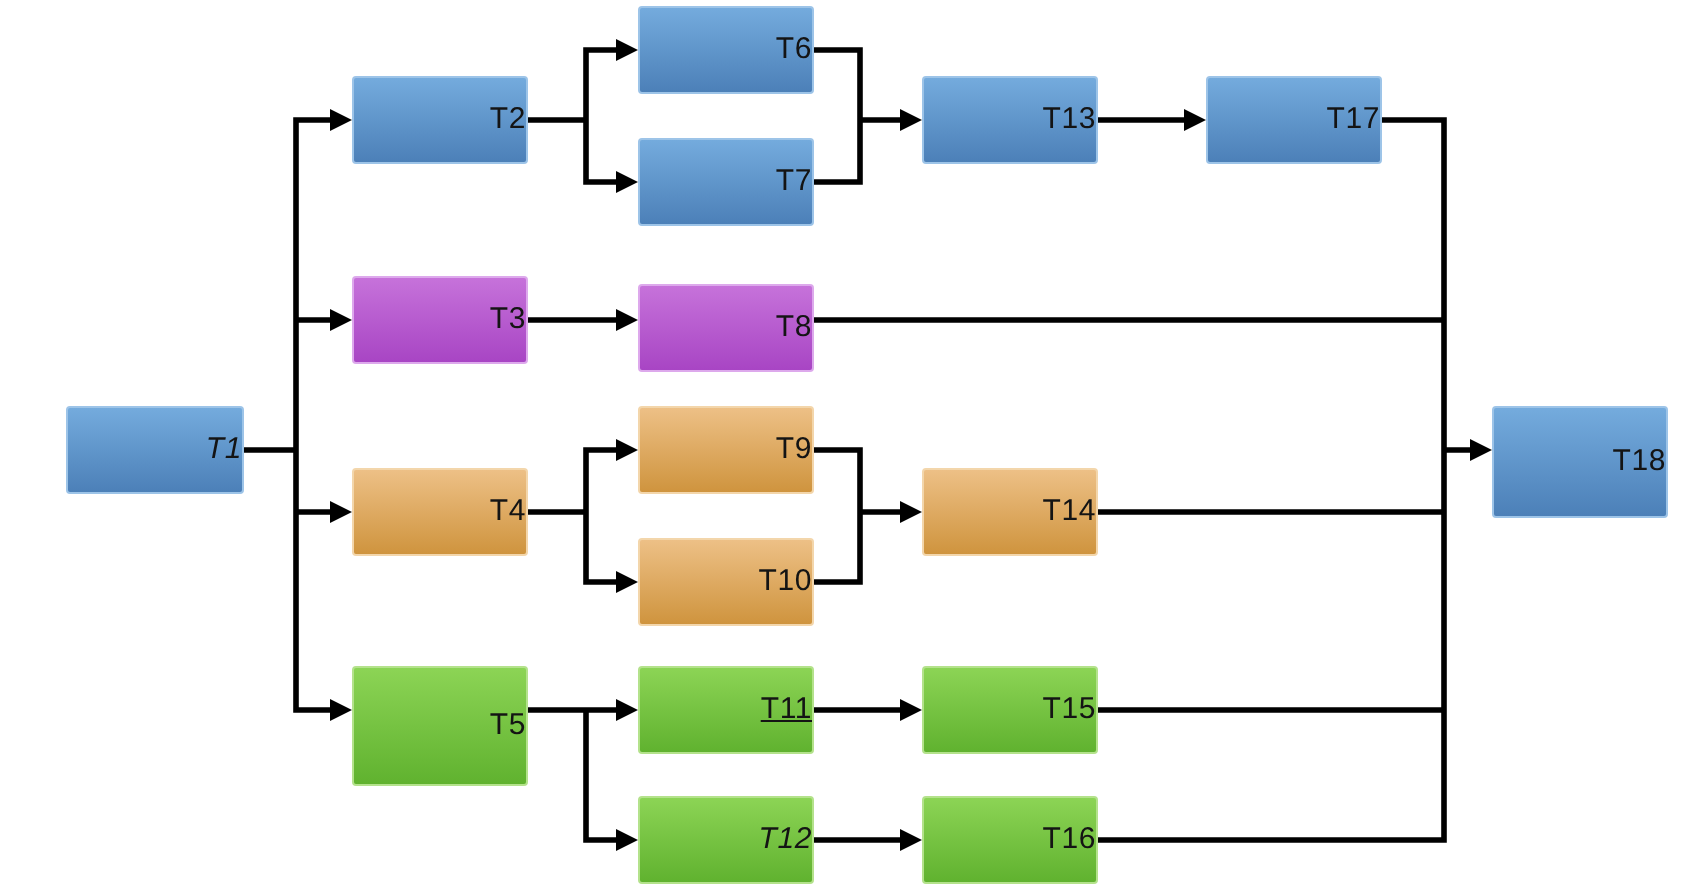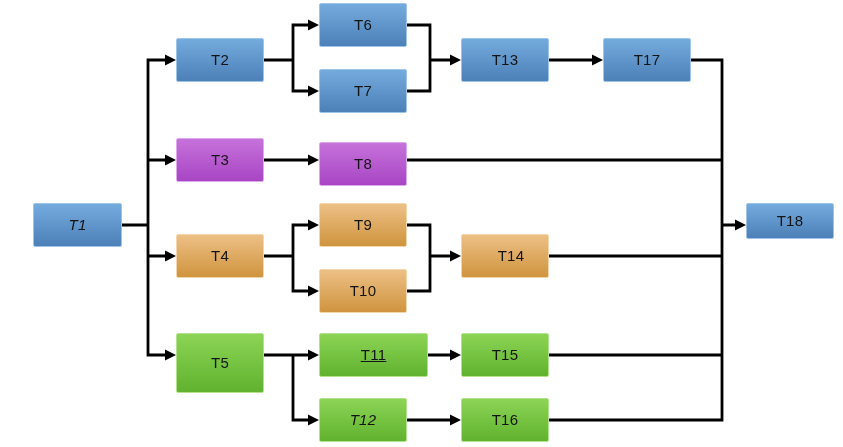--- a/index.html
+++ b/index.html
@@ -25,21 +25,21 @@
   .edge-path {
     fill: none;
     stroke-linecap: square;
     stroke-linejoin: miter;
   }
   .node {
     position: absolute;
     box-sizing: border-box;
     display: flex;
     align-items: center;
-    justify-content: center;
+    justify-content: flex-end;
     border-radius: 2px;
     font-size: 15px;
     font-weight: 400;
     letter-spacing: 0.3px;
   }
   .node .node-label {
     transform: translateY(-1px);
   }
 </style>
 </head>
@@ -122,38 +122,38 @@
       </div>
       <div class="node" style="left: 319px; top: 142px; width: 88px; height: 44px; background: linear-gradient(rgb(198, 114, 218), rgb(168, 69, 196)); border: 1px solid rgb(221, 169, 236); color: rgb(20, 20, 20);">
         <span class="node-label">T8</span>
       </div>
       <div class="node" style="left: 319px; top: 203px; width: 88px; height: 44px; background: linear-gradient(rgb(237, 192, 134), rgb(207, 148, 62)); border: 1px solid rgb(243, 214, 171); color: rgb(20, 20, 20);">
         <span class="node-label">T9</span>
       </div>
       <div class="node" style="left: 319px; top: 269px; width: 88px; height: 44px; background: linear-gradient(rgb(237, 192, 134), rgb(207, 148, 62)); border: 1px solid rgb(243, 214, 171); color: rgb(20, 20, 20);">
         <span class="node-label">T10</span>
       </div>
-      <div class="node" style="left: 319px; top: 333px; width: 109px; height: 44px; background: linear-gradient(rgb(140, 212, 85), rgb(96, 178, 47)); border: 1px solid rgb(180, 226, 140); color: rgb(20, 20, 20); text-decoration: underline;">
+      <div class="node" style="left: 319px; top: 333px; width: 88px; height: 44px; background: linear-gradient(rgb(140, 212, 85), rgb(96, 178, 47)); border: 1px solid rgb(180, 226, 140); color: rgb(20, 20, 20); text-decoration: underline;">
         <span class="node-label">T11</span>
       </div>
       <div class="node" style="left: 319px; top: 398px; width: 88px; height: 44px; background: linear-gradient(rgb(140, 212, 85), rgb(96, 178, 47)); border: 1px solid rgb(180, 226, 140); color: rgb(20, 20, 20); font-style: italic;">
         <span class="node-label">T12</span>
       </div>
       <div class="node" style="left: 461px; top: 38px; width: 88px; height: 44px; background: linear-gradient(rgb(116, 171, 221), rgb(76, 128, 184)); border: 1px solid rgb(157, 196, 232); color: rgb(20, 20, 20);">
         <span class="node-label">T13</span>
       </div>
       <div class="node" style="left: 461px; top: 234px; width: 88px; height: 44px; background: linear-gradient(rgb(237, 192, 134), rgb(207, 148, 62)); border: 1px solid rgb(243, 214, 171); color: rgb(20, 20, 20); padding-left: 12px;">
         <span class="node-label">T14</span>
       </div>
       <div class="node" style="left: 461px; top: 333px; width: 88px; height: 44px; background: linear-gradient(rgb(140, 212, 85), rgb(96, 178, 47)); border: 1px solid rgb(180, 226, 140); color: rgb(20, 20, 20);">
         <span class="node-label">T15</span>
       </div>
       <div class="node" style="left: 461px; top: 398px; width: 88px; height: 44px; background: linear-gradient(rgb(140, 212, 85), rgb(96, 178, 47)); border: 1px solid rgb(180, 226, 140); color: rgb(20, 20, 20);">
         <span class="node-label">T16</span>
       </div>
       <div class="node" style="left: 603px; top: 38px; width: 88px; height: 44px; background: linear-gradient(rgb(116, 171, 221), rgb(76, 128, 184)); border: 1px solid rgb(157, 196, 232); color: rgb(20, 20, 20);">
         <span class="node-label">T17</span>
       </div>
-      <div class="node" style="left: 746px; top: 203px; width: 88px; height: 36px; background: linear-gradient(rgb(116, 171, 221), rgb(76, 128, 184)); border: 1px solid rgb(157, 196, 232); color: rgb(20, 20, 20);">
+      <div class="node" style="left: 746px; top: 203px; width: 88px; height: 56px; background: linear-gradient(rgb(116, 171, 221), rgb(76, 128, 184)); border: 1px solid rgb(157, 196, 232); color: rgb(20, 20, 20);">
         <span class="node-label">T18</span>
       </div>
     </div>
 </div>
 
 </body></html>

